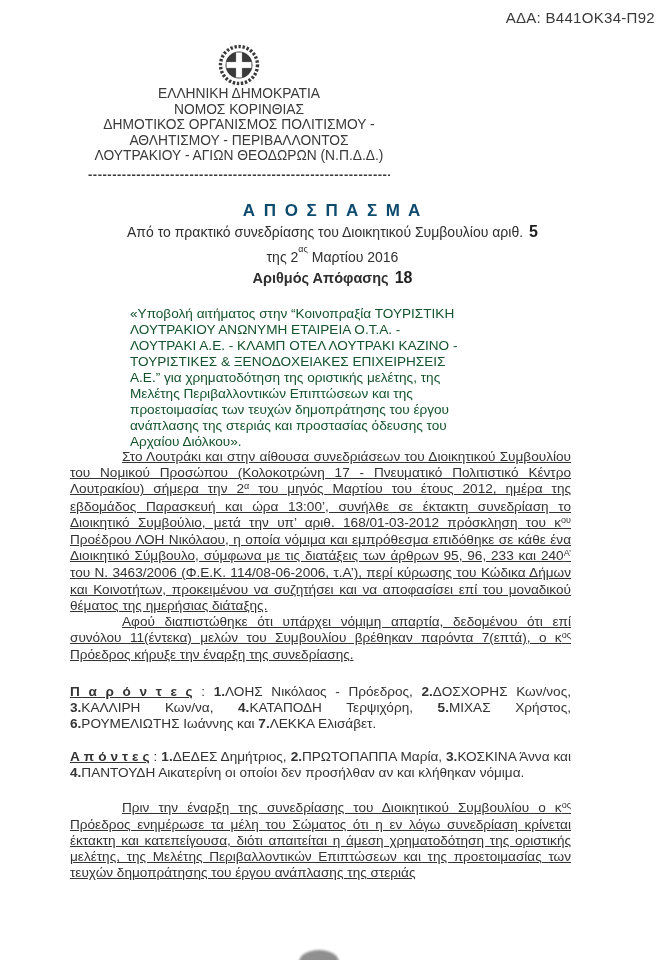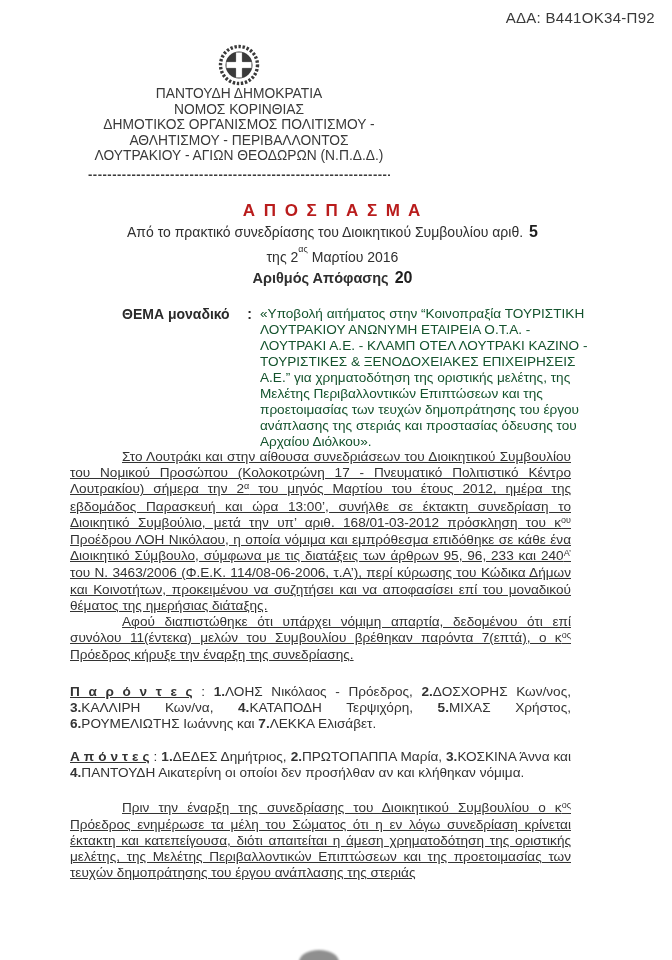--- a/index.html
+++ b/index.html
@@ -36,21 +36,21 @@
     overflow: hidden; white-space: nowrap;
     font-size: 13px; font-weight: bold; letter-spacing: 0.5px;
     color: #3a3a3a;
   }
   .titles {
     position: absolute; top: 201px; left: 60px; width: 545px;
     text-align: center; color: #2f2f2f;
   }
   .title-main {
     font-size: 17px; font-weight: bold; letter-spacing: 2px;
-    color: #b91c1c;
+    color: #0c4a6e;
   }
   .title-line { font-size: 14px; line-height: 20px; margin-top: 1px; }
   .title-line:first-of-type { margin-top: 6px; }
   .big-num { font-size: 16px; font-weight: bold; margin-left: 6px; color: #1e1e1e; }
   .bold-label { font-weight: bold; font-size: 14.5px; }
   sup.small { font-size: 9px; position: relative; top: -4px; }
   .subject {
     position: absolute; top: 306px; left: 122px;
     display: flex; width: 478px;
   }
@@ -99,46 +99,42 @@
     <svg width="44" height="44" viewBox="0 0 44 44" aria-hidden="true">
       <circle cx="22" cy="22" r="18.5" fill="none" stroke="#3a3a3a" stroke-width="3.4" stroke-dasharray="2.4 1.7"></circle>
       <circle cx="22" cy="22" r="13.5" fill="#3a3a3a"></circle>
       <rect x="18.6" y="9.5" width="6.8" height="25" fill="#ffffff"></rect>
       <rect x="9.5" y="18.6" width="25" height="6.8" fill="#ffffff"></rect>
       <path d="M18.6 9.5 v9.1 h-9.1 M25.4 9.5 v9.1 h9.1 M18.6 34.5 v-9.1 h-9.1 M25.4 34.5 v-9.1 h9.1" stroke="#3a3a3a" stroke-width="0.9" fill="none"></path>
     </svg>
   </div>
 
   <div class="letterhead">
-    <div>ΠΑΝΤΟΥΔΗ ΔΗΜΟΚΡΑΤΙΑ</div>
+    <div>ΕΛΛΗΝΙΚΗ ΔΗΜΟΚΡΑΤΙΑ</div>
     <div>ΝΟΜΟΣ ΚΟΡΙΝΘΙΑΣ</div>
     <div>ΔΗΜΟΤΙΚΟΣ ΟΡΓΑΝΙΣΜΟΣ ΠΟΛΙΤΙΣΜΟΥ -</div>
     <div>ΑΘΛΗΤΙΣΜΟΥ - ΠΕΡΙΒΑΛΛΟΝΤΟΣ</div>
     <div>ΛΟΥΤΡΑΚΙΟΥ - ΑΓΙΩΝ ΘΕΟΔΩΡΩΝ (Ν.Π.Δ.Δ.)</div>
     <div class="letterhead-sep">--------------------------------------------------------------------------------------------</div>
   </div>
 
   <div class="titles">
     <div class="title-main">Α Π Ο Σ Π Α Σ Μ Α</div>
     <div class="title-line">
       <span>Από το πρακτικό συνεδρίασης του Διοικητικού Συμβουλίου αριθ.</span><span class="big-num">5</span>
     </div>
     <div class="title-line">
       <span>της 2</span><sup class="small">ας</sup><span> Μαρτίου 2016</span>
     </div>
     <div class="title-line">
-      <span class="bold-label">Αριθμός Απόφασης</span><span class="big-num">20</span>
+      <span class="bold-label">Αριθμός Απόφασης</span><span class="big-num">18</span>
     </div>
   </div>
 
   <div class="subject">
-    <div class="subject-label">
-      <span>ΘΕΜΑ μοναδικό</span>
-      <span>:</span>
-    </div>
     <div class="subject-text">«Υποβολή αιτήματος στην “Κοινοπραξία ΤΟΥΡΙΣΤΙΚΗ ΛΟΥΤΡΑΚΙΟΥ ΑΝΩΝΥΜΗ ΕΤΑΙΡΕΙΑ Ο.Τ.Α. - ΛΟΥΤΡΑΚΙ Α.Ε. - ΚΛΑΜΠ ΟΤΕΛ ΛΟΥΤΡΑΚΙ ΚΑΖΙΝΟ - ΤΟΥΡΙΣΤΙΚΕΣ &amp; ΞΕΝΟΔΟΧΕΙΑΚΕΣ ΕΠΙΧΕΙΡΗΣΕΙΣ Α.Ε.” για χρηματοδότηση της οριστικής μελέτης, της Μελέτης Περιβαλλοντικών Επιπτώσεων και της προετοιμασίας των τευχών δημοπράτησης του έργου ανάπλασης της στεριάς και προστασίας όδευσης του Αρχαίου Διόλκου».</div>
   </div>
 
   <div class="doc-body">
     <p class="indent"><span class="seg-n">Στο Λουτράκι και στην αίθουσα συνεδριάσεων του Διοικητικού Συμβουλίου του Νομικού Προσώπου (Κολοκοτρώνη 17 - Πνευματικό Πολιτιστικό Κέντρο Λουτρακίου) σήμερα την 2</span><span class="seg-s">α</span><span class="seg-n"> του μηνός Μαρτίου του έτους 2012, ημέρα της εβδομάδος Παρασκευή και ώρα 13:00’, συνήλθε σε </span><span class="seg-u">έκτακτη</span><span class="seg-n"> συνεδρίαση το Διοικητικό Συμβούλιο, μετά την υπ’ αριθ. 168/01-03-2012 πρόσκληση του κ</span><span class="seg-s">ου</span><span class="seg-n"> Προέδρου ΛΟΗ Νικόλαου, η οποία νόμιμα και εμπρόθεσμα επιδόθηκε σε κάθε ένα Διοικητικό Σύμβουλο, σύμφωνα με τις διατάξεις των άρθρων 95, 96, 233 και 240</span><span class="seg-s">Α’</span><span class="seg-n"> του Ν. 3463/2006 (Φ.Ε.Κ. 114/08-06-2006, τ.Α’), περί κύρωσης του Κώδικα Δήμων και Κοινοτήτων, προκειμένου να συζητήσει και να αποφασίσει επί του μοναδικού θέματος της ημερήσιας διάταξης.</span></p>
     <p class="indent"><span class="seg-n">Αφού διαπιστώθηκε ότι υπάρχει νόμιμη απαρτία, δεδομένου ότι επί συνόλου 11(έντεκα) μελών του Συμβουλίου βρέθηκαν παρόντα 7(επτά), ο κ</span><span class="seg-s">ος</span><span class="seg-n"> Πρόεδρος κήρυξε την έναρξη της συνεδρίασης.</span></p>
     <p class="gap-present"><span class="seg-bu">Π α ρ ό ν τ ε ς</span><span class="seg-n"> : </span><span class="seg-b">1.</span><span class="seg-n">ΛΟΗΣ Νικόλαος - Πρόεδρος, </span><span class="seg-b">2.</span><span class="seg-n">ΔΟΣΧΟΡΗΣ Κων/νος, </span><span class="seg-b">3.</span><span class="seg-n">ΚΑΛΛΙΡΗ Κων/να, </span><span class="seg-b">4.</span><span class="seg-n">ΚΑΤΑΠΟΔΗ Τερψιχόρη, </span><span class="seg-b">5.</span><span class="seg-n">ΜΙΧΑΣ Χρήστος, </span><span class="seg-b">6.</span><span class="seg-n">ΡΟΥΜΕΛΙΩΤΗΣ Ιωάννης και </span><span class="seg-b">7.</span><span class="seg-n">ΛΕΚΚΑ Ελισάβετ.</span></p>
     <p class="gap-absent"><span class="seg-bu">Α π ό ν τ ε ς</span><span class="seg-n"> : </span><span class="seg-b">1.</span><span class="seg-n">ΔΕΔΕΣ Δημήτριος, </span><span class="seg-b">2.</span><span class="seg-n">ΠΡΩΤΟΠΑΠΠΑ Μαρία, </span><span class="seg-b">3.</span><span class="seg-n">ΚΟΣΚΙΝΑ Άννα και </span><span class="seg-b">4.</span><span class="seg-n">ΠΑΝΤΟΥΔΗ Αικατερίνη  οι οποίοι δεν προσήλθαν αν και κλήθηκαν νόμιμα.</span></p>
     <p class="indent gap-final"><span class="seg-n">Πριν την έναρξη της συνεδρίασης του Διοικητικού Συμβουλίου ο κ</span><span class="seg-s">ος</span><span class="seg-n"> Πρόεδρος ενημέρωσε τα μέλη του Σώματος ότι η εν λόγω συνεδρίαση κρίνεται έκτακτη και κατεπείγουσα, διότι απαιτείται η άμεση χρηματοδότηση της οριστικής μελέτης, της Μελέτης Περιβαλλοντικών Επιπτώσεων και της προετοιμασίας των τευχών δημοπράτησης του έργου ανάπλασης της στεριάς</span></p>
   </div>

